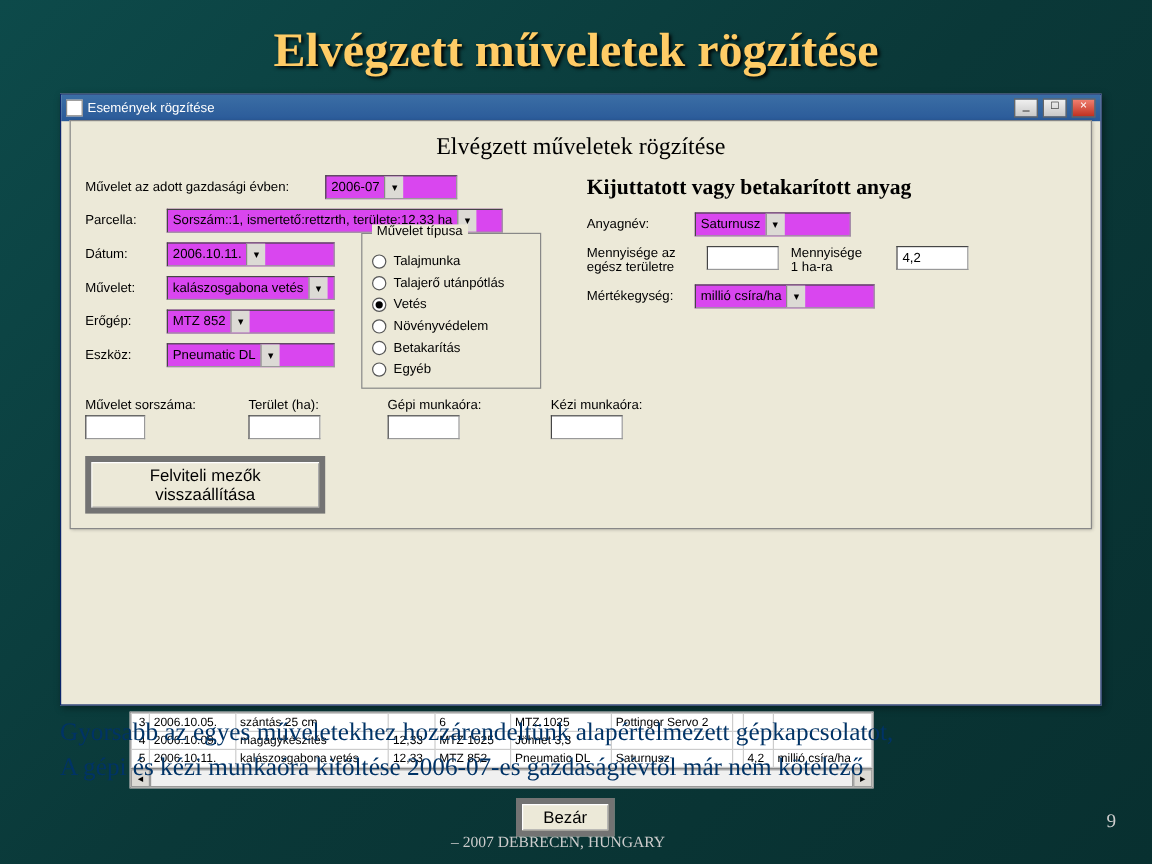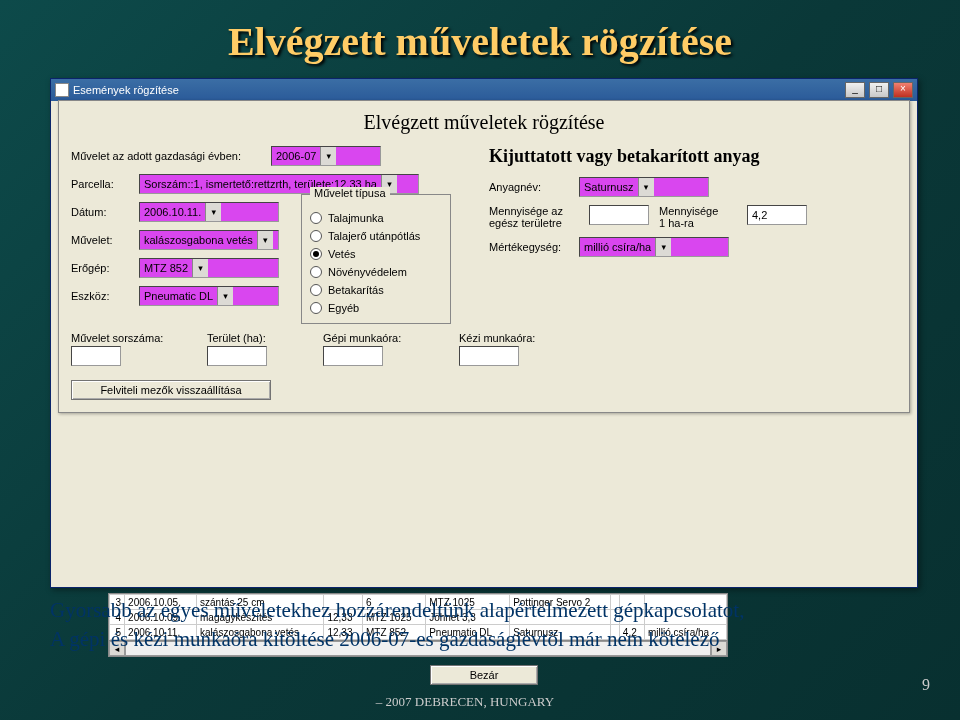--- a/index.html
+++ b/index.html
@@ -123,24 +123,24 @@
     content: ""; width: 6px; height: 6px; border-radius: 50%; background: #000;
   }
 
   .bottom-row {
     display: flex; gap: 26px; margin-top: 6px; align-items: flex-end;
   }
   .bottom-row .col { display: flex; flex-direction: column; gap: 2px; }
   .btn {
     display: inline-block;
     background: #ece9d8;
-    border: 1px solid #737373;
+    border: 5px solid #737373;
     box-shadow: inset 1px 1px #fff, inset -1px -1px #aaa;
     padding: 3px 14px;
-    font-size: 11px;
+    font-size: 14px;
     text-align: center;
   }
   .btnbar { display: flex; gap: 120px; margin-top: 14px; }
 
   .sectiontitle {
     font-family: "Times New Roman", serif;
     font-size: 18px;
     font-weight: bold;
     margin-bottom: 10px;
   }
@@ -393,19 +393,19 @@
     <div class="arrow">▸</div>
   </div>
 </div>
 
 <div class="footer-text">
   <div>Gyorsabb az egyes műveletekhez hozzárendeltünk alapértelmezett gépkapcsolatot,</div>
   <div>A gépi és kézi munkaóra kitöltése 2006-07-es gazdaságiévtől már nem kötelező</div>
 </div>
 
 <div class="closebar">
-  <div class="btn" style="width:108px">Bezár</div>
+  <div class="btn" style="width:82px">Bezár</div>
 </div>
 
 <div class="pagefoot">
   <div class="num">9</div>
   <div class="loc">– 2007 DEBRECEN, HUNGARY</div>
 </div>
 
 </body></html>

